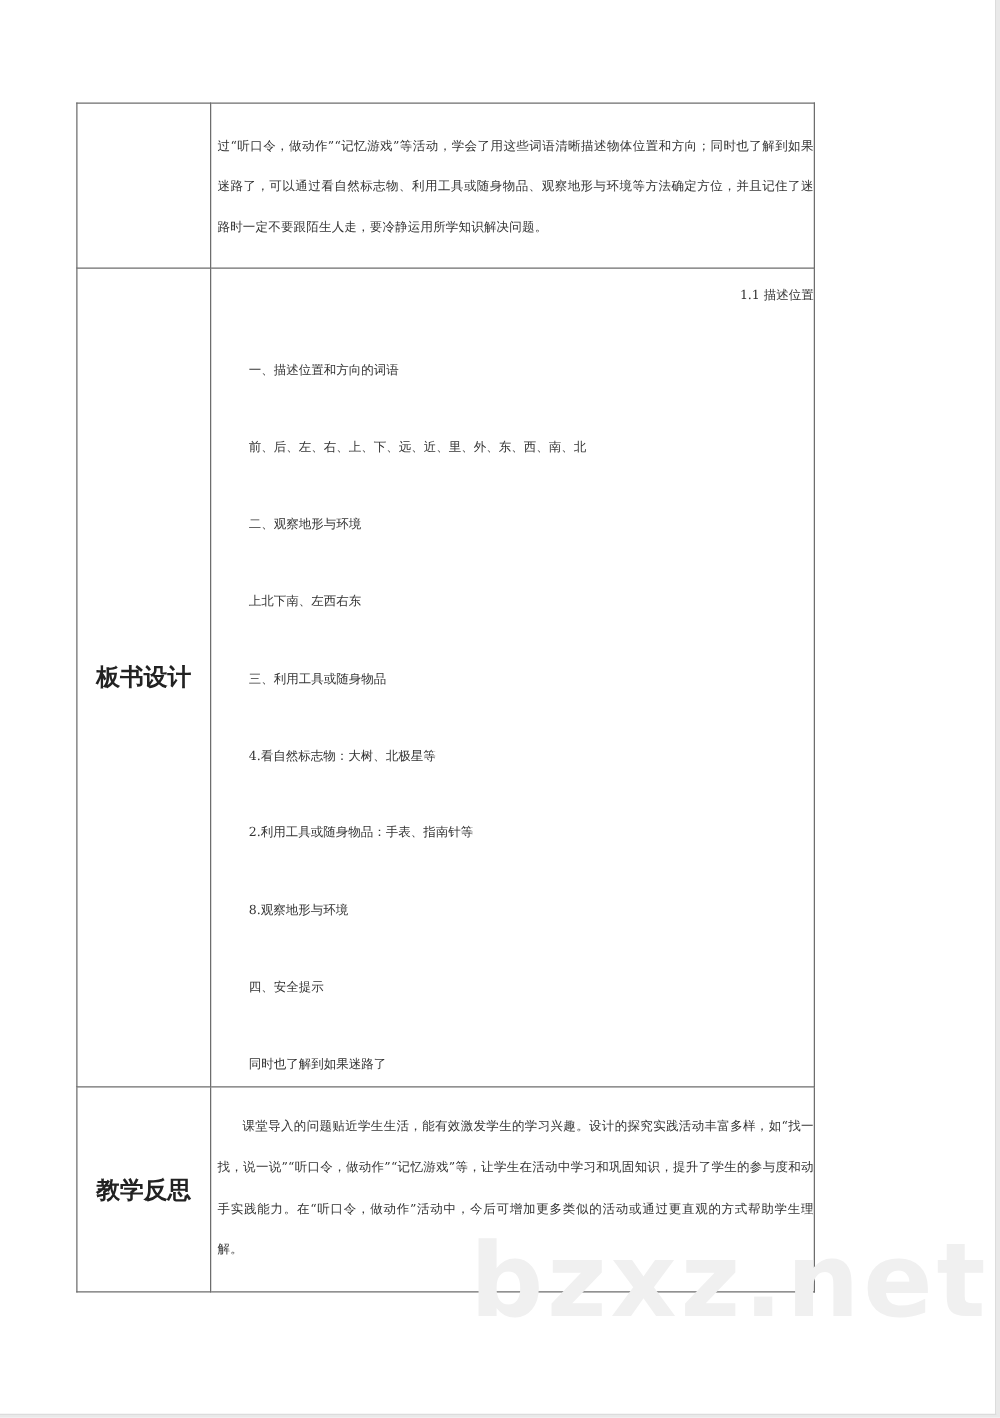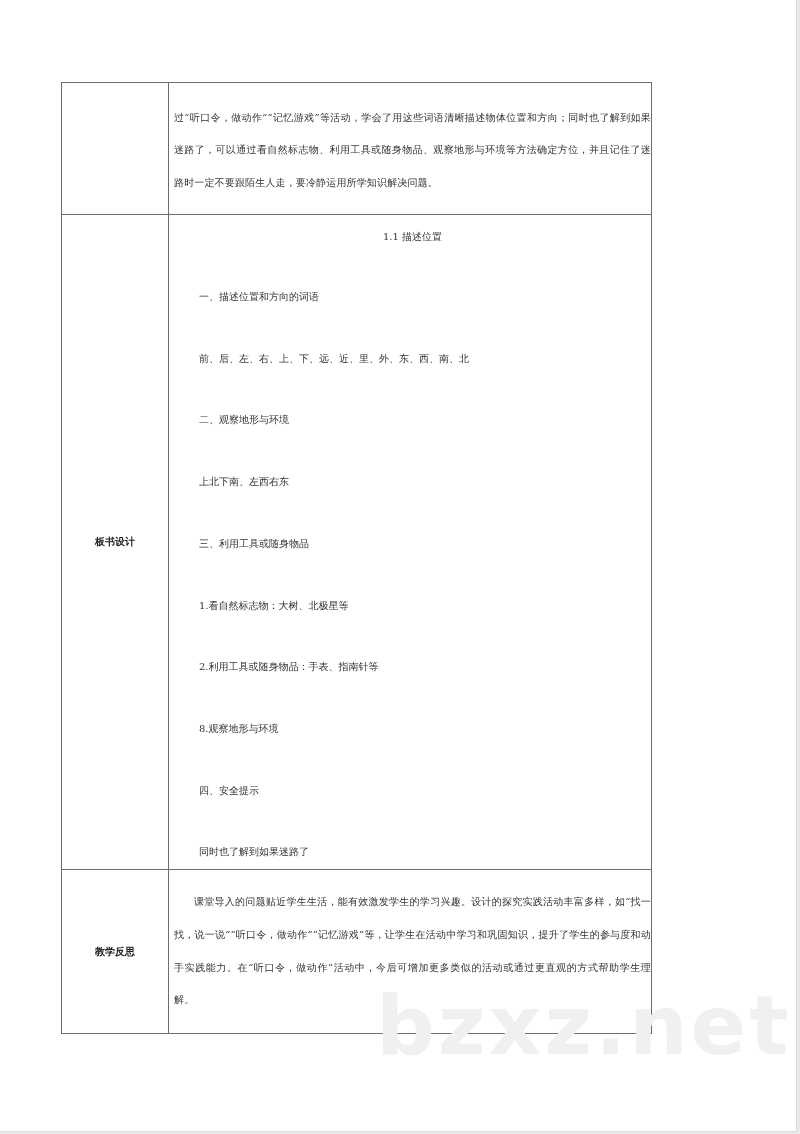--- a/index.html
+++ b/index.html
@@ -35,42 +35,42 @@
     table.doc-table td {
       border: 1px solid #6d6d6d;
       padding: 0;
       vertical-align: middle;
     }
     td.label-cell {
       width: 106px;
       text-align: center;
       font-family: "DejaVu Sans", "Liberation Sans", sans-serif;
       font-weight: bold;
-      font-size: 10px;
+      font-size: 19px;
       color: #222;
     }
     td.content-cell {
       padding: 0 0 0 5px !important;
       color: #333;
       font-size: 10px;
     }
     .para {
       line-height: 32.6px;
       letter-spacing: 0.15px;
       text-align: justify;
     }
     .row1 td { height: 131px; }
     .row2 td { height: 367px; }
     .row3 td { height: 163px; margin-left: 23px; }
     .row1 .para { padding-top: 4px; }
     .board {
       padding: 0 0 0 25px;
     }
     .board-title {
-      text-align: center;
+      text-align: right;
       line-height: 31px;
       margin-left: -25px;
       padding-top: 6px;
     }
     .board-line {
       line-height: 32.7px;
       white-space: nowrap;
       margin-top: 29px;
     }
     .indent {
@@ -103,21 +103,21 @@
     <tr class="row2">
       <td class="label-cell">板书设计</td>
       <td class="content-cell">
         <div class="board">
           <div class="board-title">1.1  描述位置</div>
           <div class="board-line">一、描述位置和方向的词语</div>
           <div class="board-line">前、后、左、右、上、下、远、近、里、外、东、西、南、北</div>
           <div class="board-line">二、观察地形与环境</div>
           <div class="board-line">上北下南、左西右东</div>
           <div class="board-line">三、利用工具或随身物品</div>
-          <div class="board-line">1.看自然标志物：大树、北极星等</div>
+          <div class="board-line">4.看自然标志物：大树、北极星等</div>
           <div class="board-line">2.利用工具或随身物品：手表、指南针等</div>
           <div class="board-line">8.观察地形与环境</div>
           <div class="board-line">四、安全提示</div>
           <div class="board-line">同时也了解到如果迷路了</div>
         </div>
       </td>
     </tr>
     <tr class="row3">
       <td class="label-cell">教学反思</td>
       <td class="content-cell">

